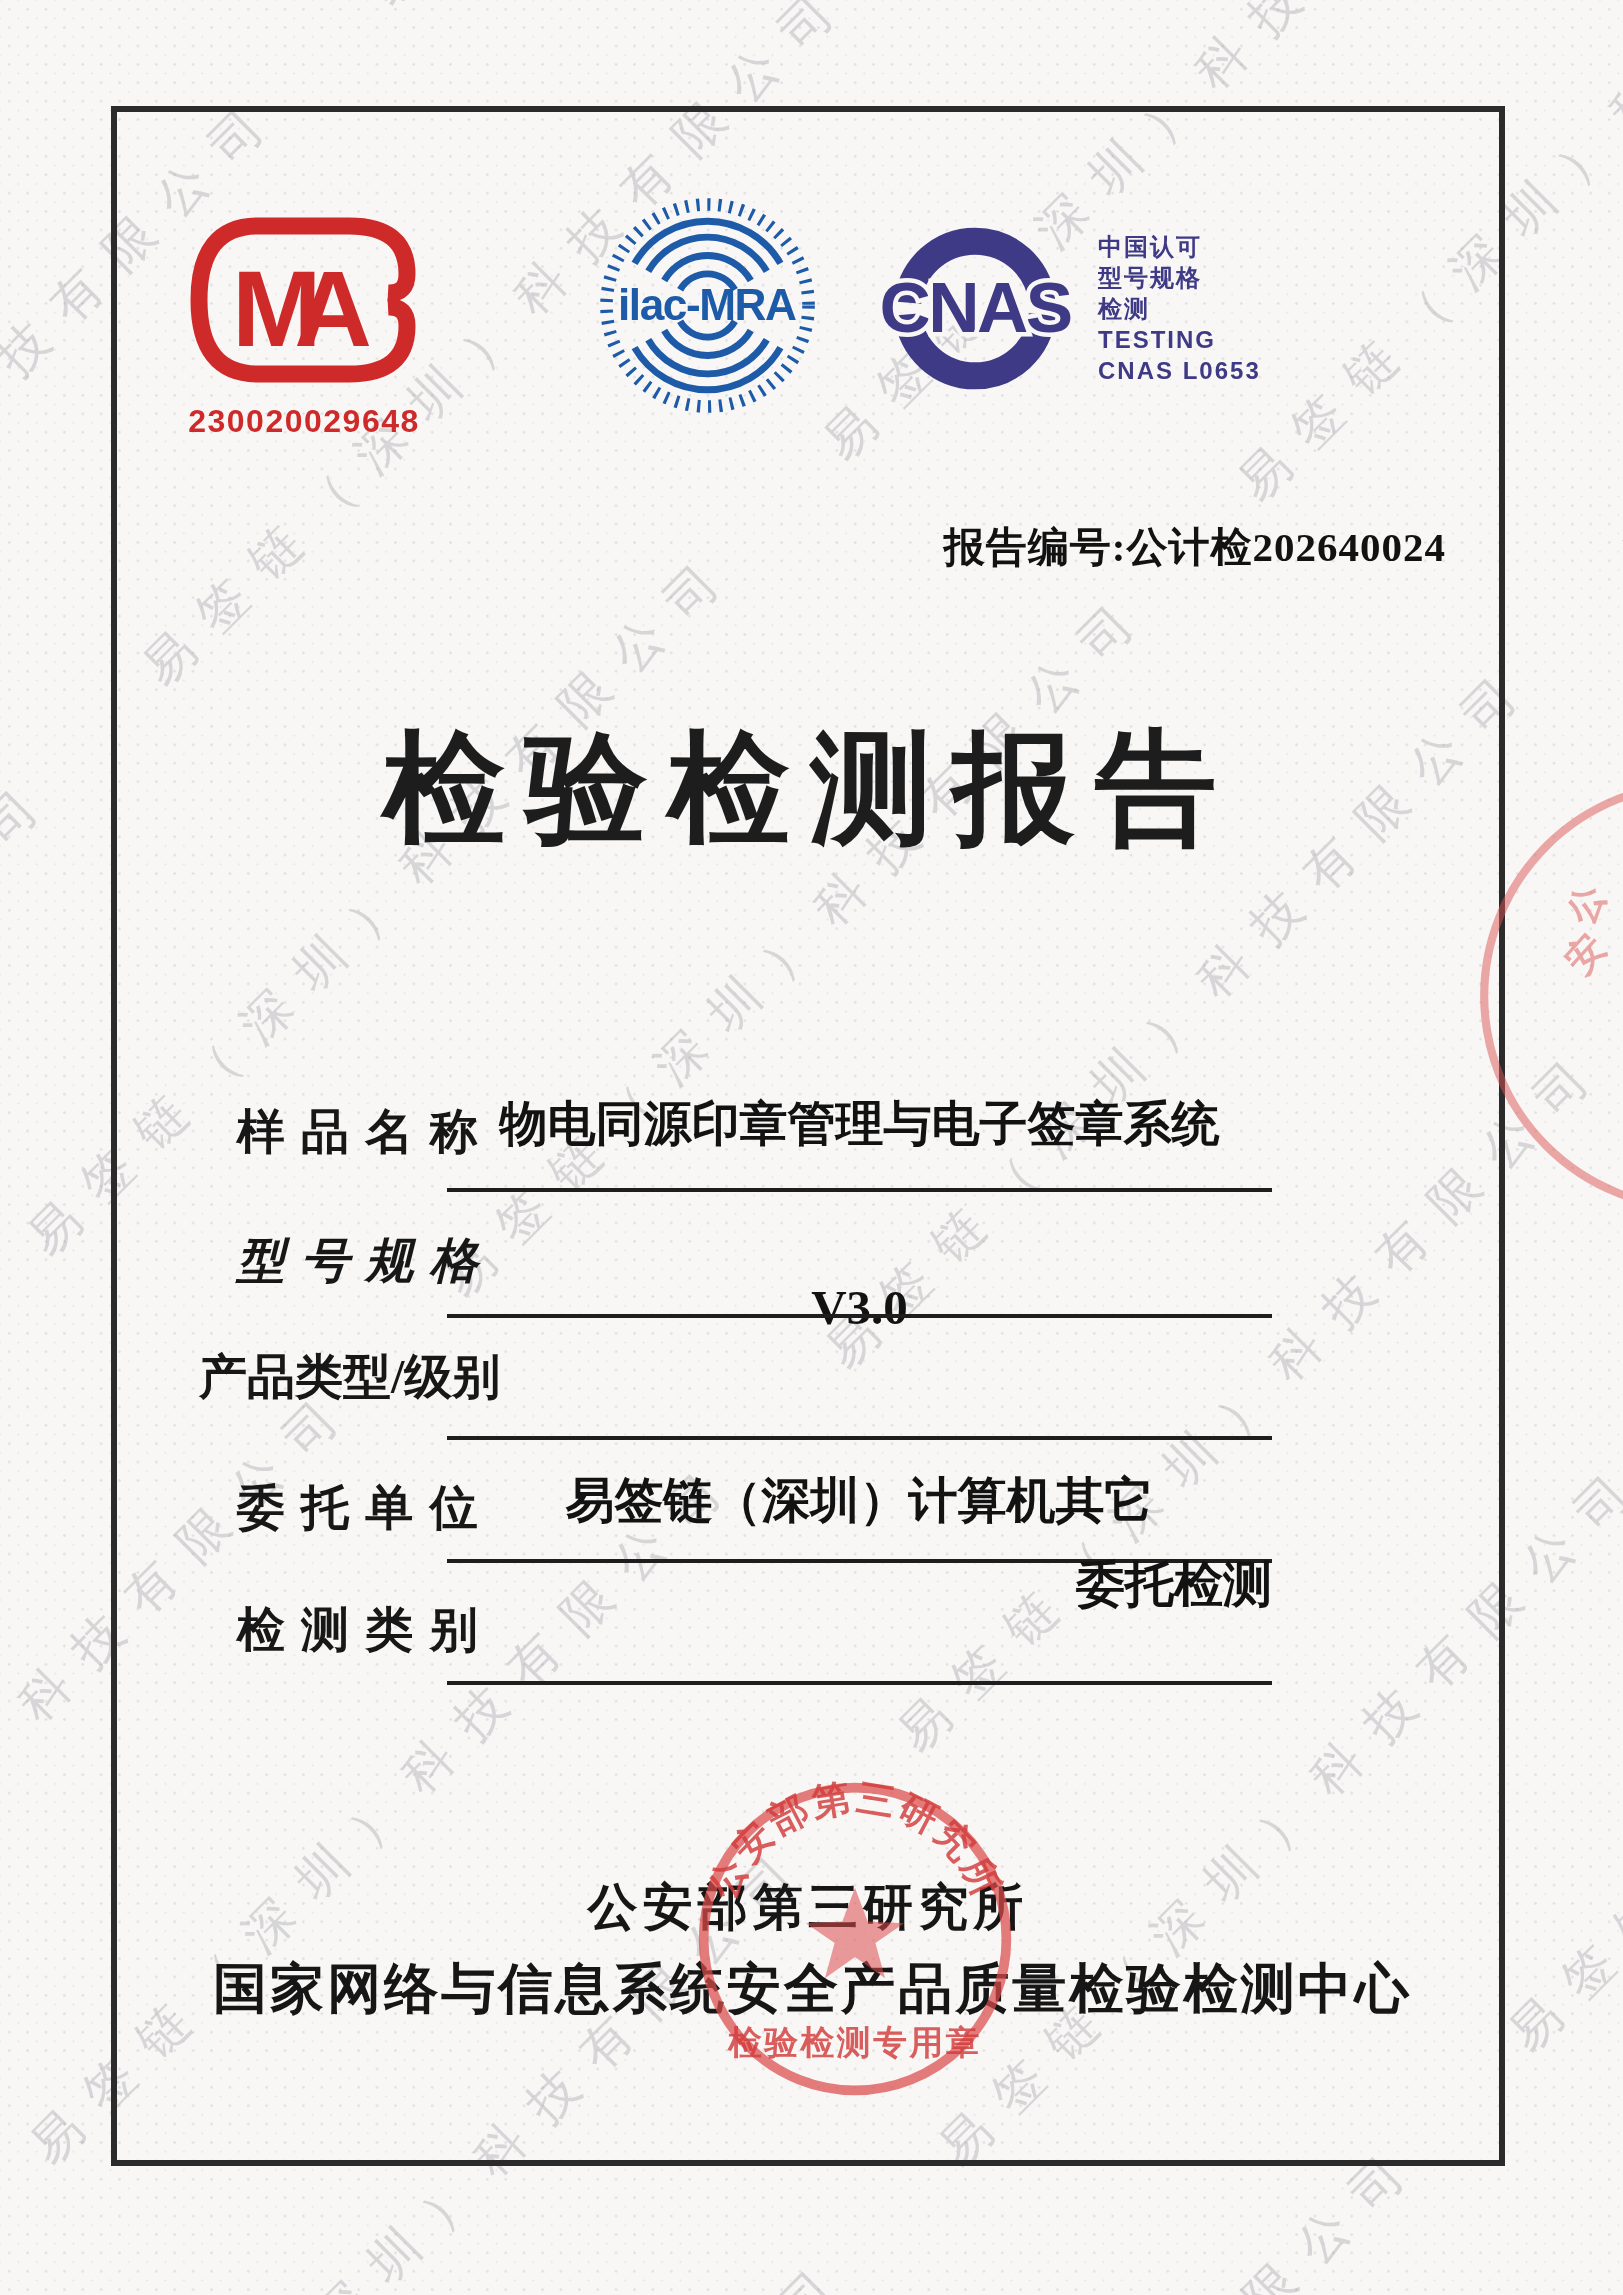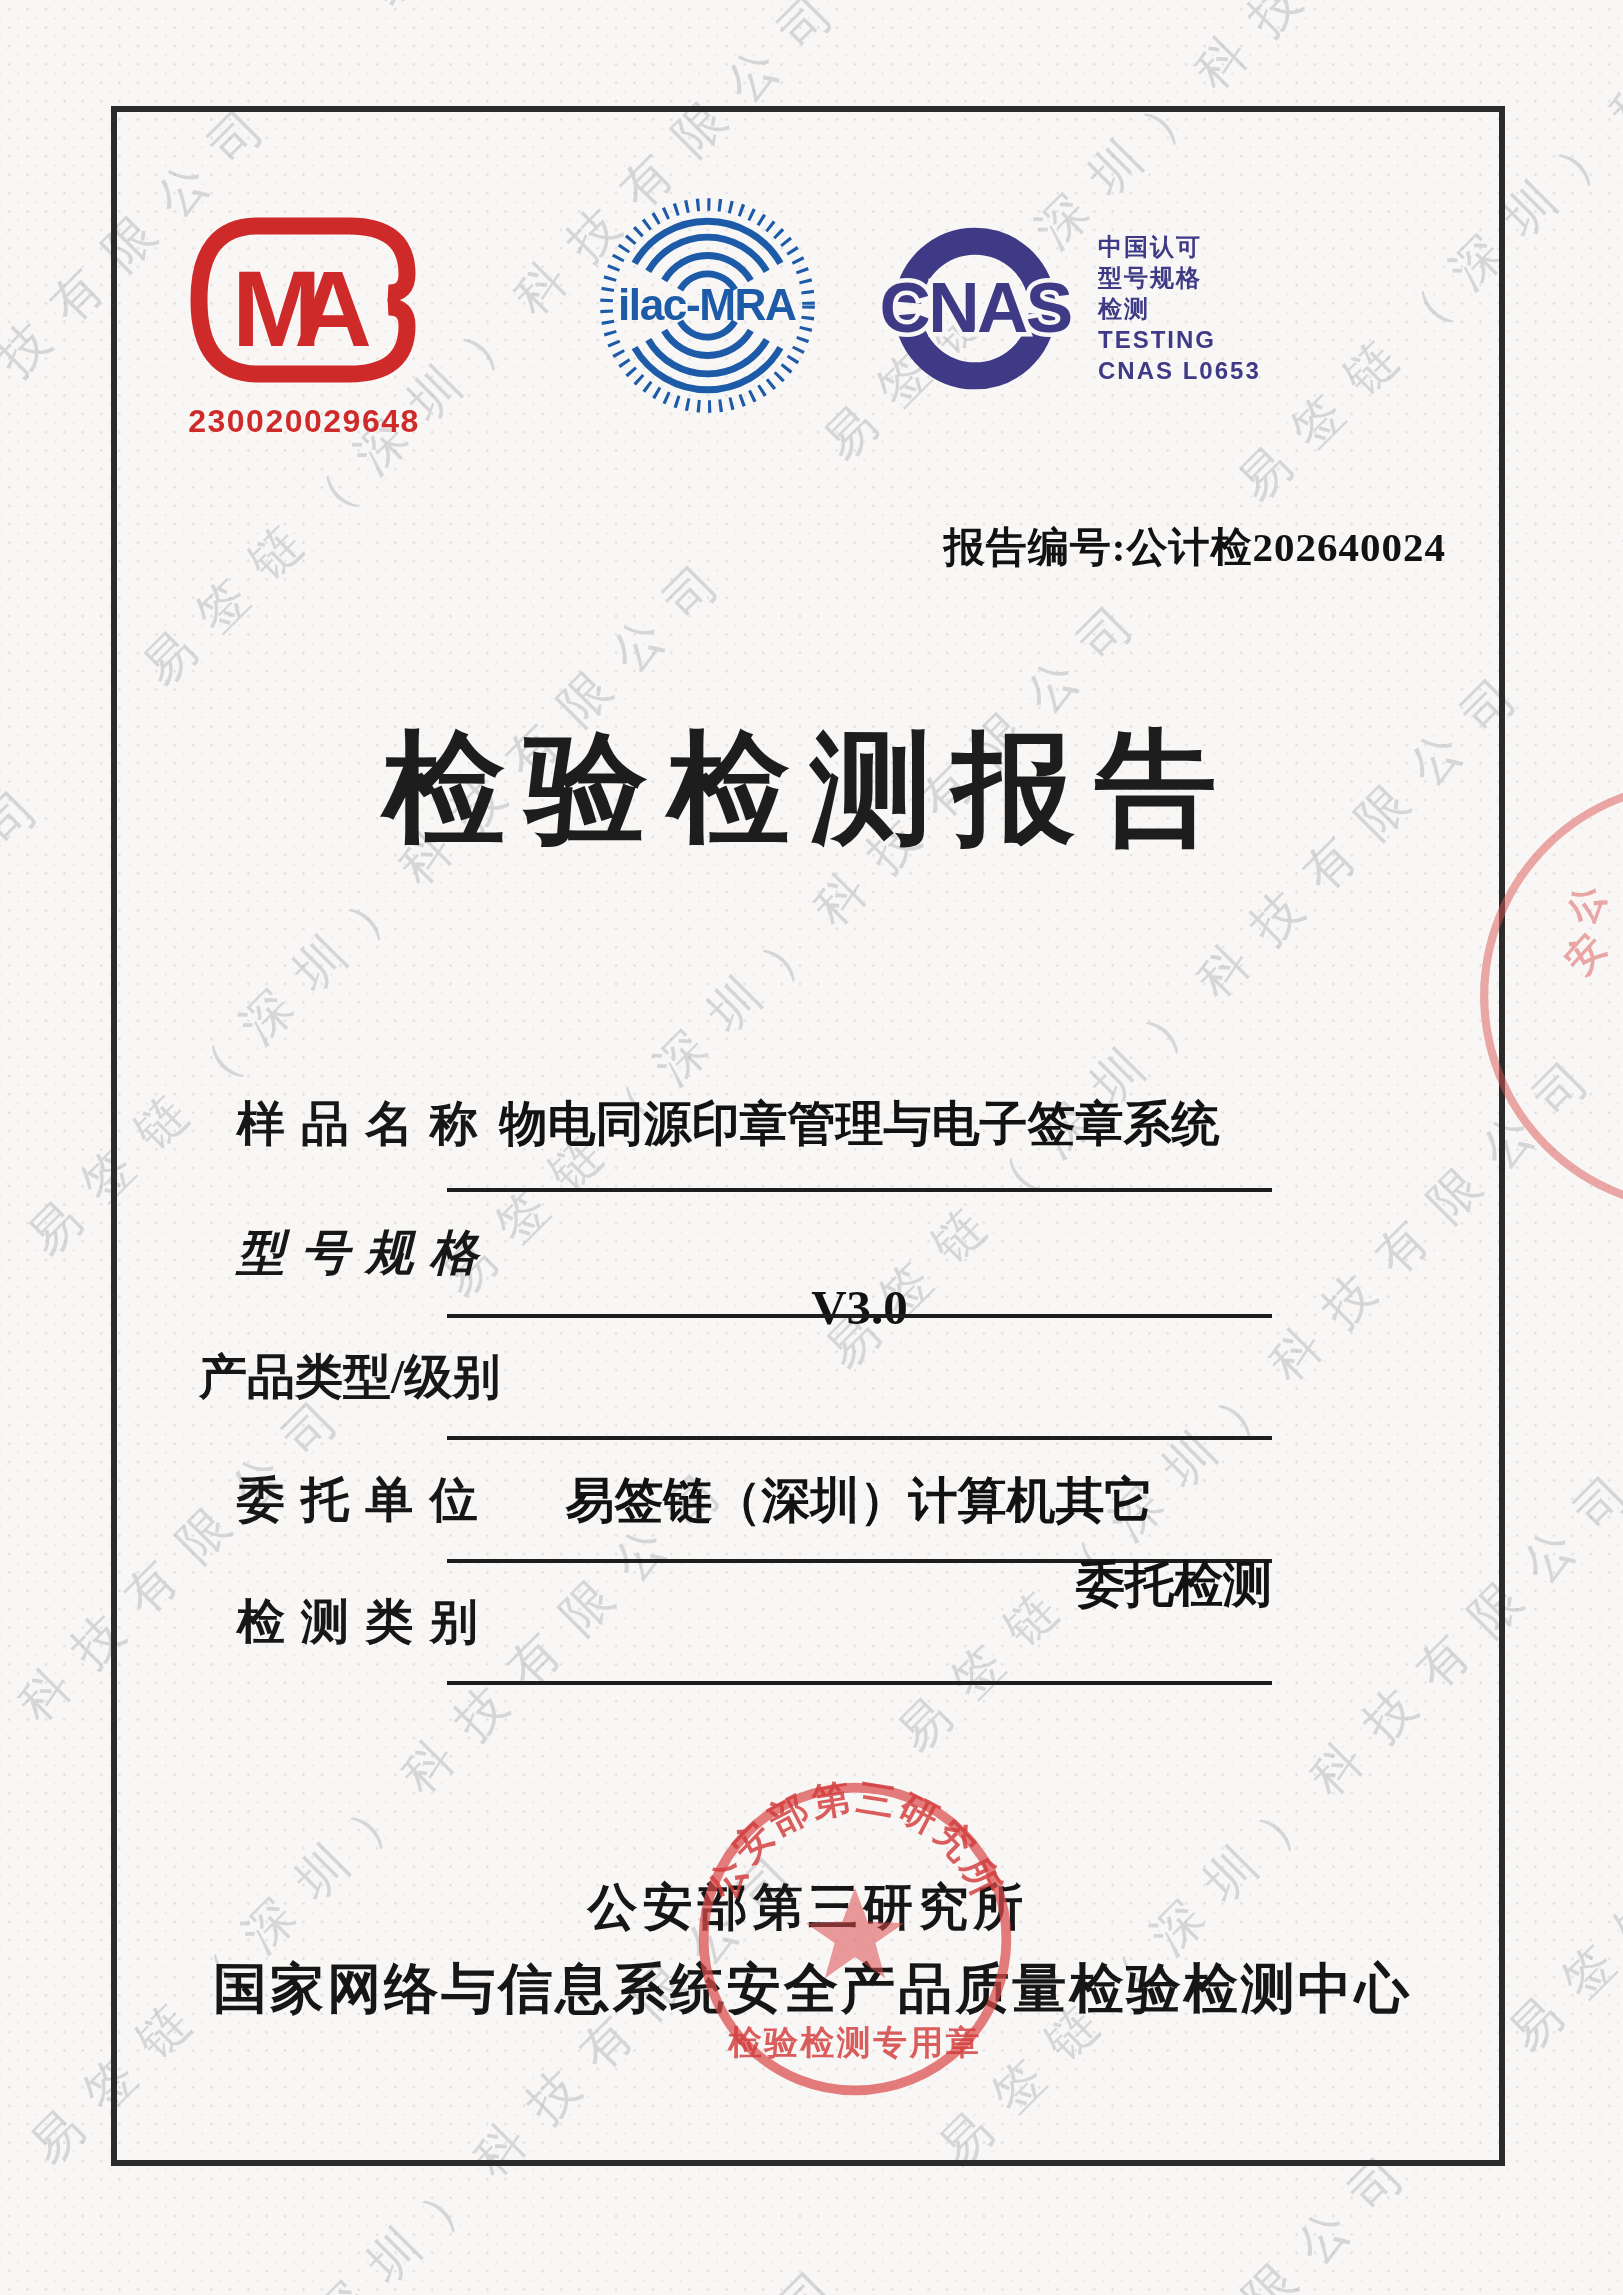--- a/index.html
+++ b/index.html
@@ -60,21 +60,21 @@
   .doc-title{
     position:absolute;left:184px;top:708px;width:1252px;
     text-align:center;font-size:122px;font-weight:900;color:#1d1d1d;
     letter-spacing:20.4px;font-family:"Liberation Serif", serif;
   }
   
   .row-label{
     position:absolute;left:199px;width:295px;text-align:right;
     font-size:48px;font-weight:600;color:#171717;white-space:nowrap;
   }
-  .row-label.spread{letter-spacing:0.34em;}
+  .row-label.spread{letter-spacing:0.34em;margin-top:8px;}
   .row-value{
     position:absolute;left:447px;width:825px;text-align:center;
     font-size:49px;font-weight:700;color:#121212;white-space:nowrap;
   }
   .row-line{
     position:absolute;left:447px;width:825px;height:4.1px;background:#1e1e1e;
   }
   
   .org-line1{
     position:absolute;left:162px;top:1874px;width:1292px;text-align:center;

